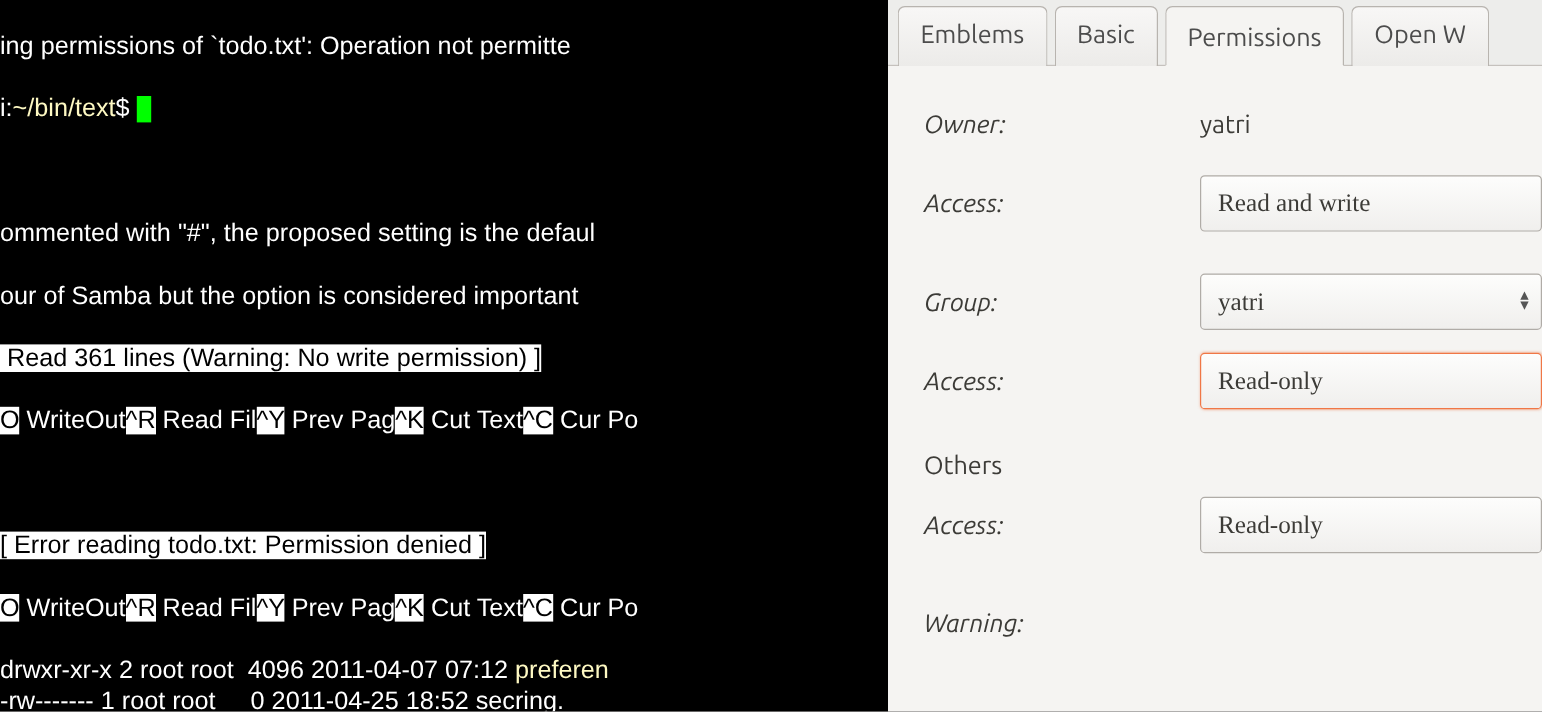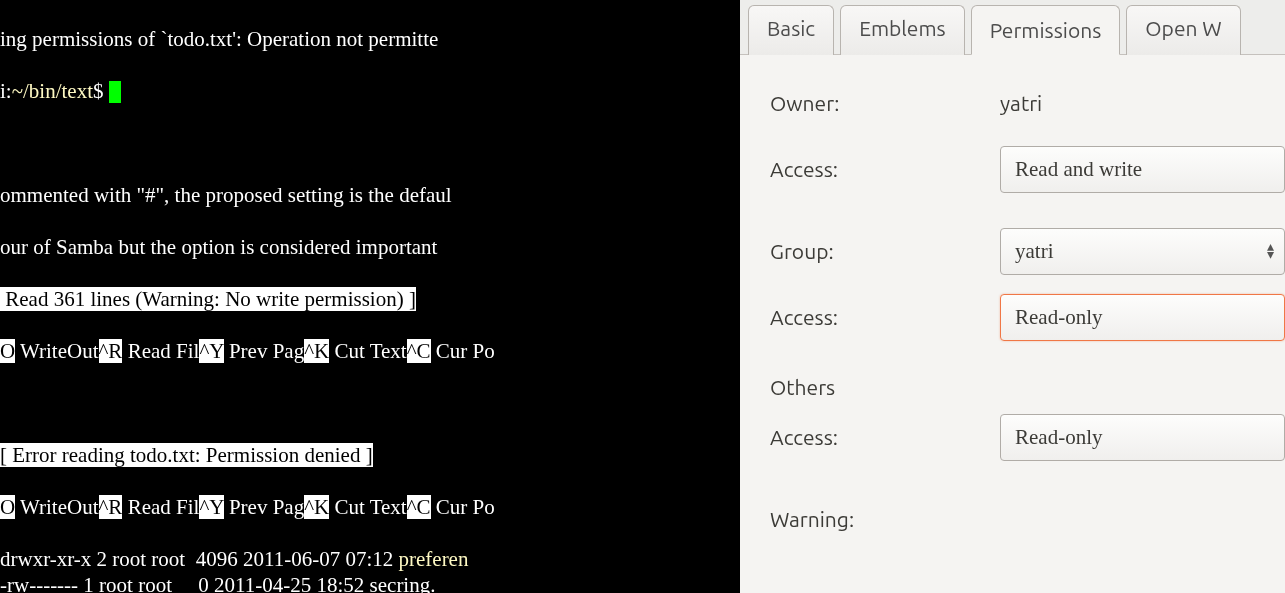--- a/index.html
+++ b/index.html
@@ -9,21 +9,21 @@
     overflow: hidden;
     font-family: "Ubuntu", "DejaVu Sans", sans-serif;
     background: #f2f1f0;
     display: flex;
   }
   .terminal {
     width: 740px;
     height: 593px;
     background: #000;
     color: #fff;
-    font-family: Liberation Serif, serif;
+    font-family: Liberation Sans, sans-serif;
     font-size: 21px;
     line-height: 26px;
     padding: 0;
     white-space: pre;
     overflow: hidden;
   }
   .term-line { display: block; height: 26px; }
   .inv { background: #fff; color: #000; }
   .dir { color: #fef9c3; }
   .cursor {
@@ -73,20 +73,21 @@
   .row {
     display: flex;
     align-items: center;
     margin-bottom: 18px;
     min-height: 48px;
   }
   .row.gap-after { margin-bottom: 34px; }
   .lbl {
     width: 230px;
     color: #3c3b37;
+    font-style: italic;
   }
   .val { color: #3c3b37; }
   .combo {
     flex: 1;
     margin-right: 0;
     border: 1px solid #b0aca7;
     border-radius: 4px;
     background: linear-gradient(#fdfdfc,#f0efed);
     padding: 10px 40px 10px 14px;
     font-size: 21px;
@@ -129,28 +130,28 @@
 <span class="term-line">ing permissions of `todo.txt': Operation not permitte</span>
 <span class="term-line"><span>i:</span><span class="dir">~/bin/text</span><span>$ </span><span class="cursor"></span></span>
 <span class="term-line"> </span>
 <span class="term-line">ommented with "#", the proposed setting is the defaul</span>
 <span class="term-line">our of Samba but the option is considered important</span>
 <span class="term-line"><span class="inv"> Read 361 lines (Warning: No write permission) ]</span></span>
 <span class="term-line"><span class="inv">O</span><span> WriteOut</span><span class="inv">^R</span><span> Read Fil</span><span class="inv">^Y</span><span> Prev Pag</span><span class="inv">^K</span><span> Cut Text</span><span class="inv">^C</span><span> Cur Po</span></span>
 <span class="term-line"> </span>
 <span class="term-line"><span class="inv">[ Error reading todo.txt: Permission denied ]</span></span>
 <span class="term-line"><span class="inv">O</span><span> WriteOut</span><span class="inv">^R</span><span> Read Fil</span><span class="inv">^Y</span><span> Prev Pag</span><span class="inv">^K</span><span> Cut Text</span><span class="inv">^C</span><span> Cur Po</span></span>
-<div id="ls-block"><span class="term-line"><span>drwxr-xr-x 2 root root  4096 2011-06-07 07:12 </span><span class="dir">preferen</span></span><span class="term-line"><span>-rw------- 1 root root     0 2011-04-25 18:52 </span><span>secring.</span></span></div>
+<div id="ls-block"><span class="term-line"><span>drwxr-xr-x 2 root root  4096 2011-04-07 07:12 </span><span class="dir">preferen</span></span><span class="term-line"><span>-rw------- 1 root root     0 2011-04-25 18:52 </span><span>secring.</span></span></div>
 
 </div>
 
 <div class="props">
   <div class="tabs">
+    <div class="tab">Emblems</div>
     <div class="tab">Basic</div>
-    <div class="tab">Emblems</div>
     <div class="tab active">Permissions</div>
     <div class="tab">Open W</div>
   </div>
 
   <div class="form">
     <div class="row">
       <div class="lbl">Owner:</div>
       <div class="val">yatri</div>
     </div>
     <div class="row gap-after">

